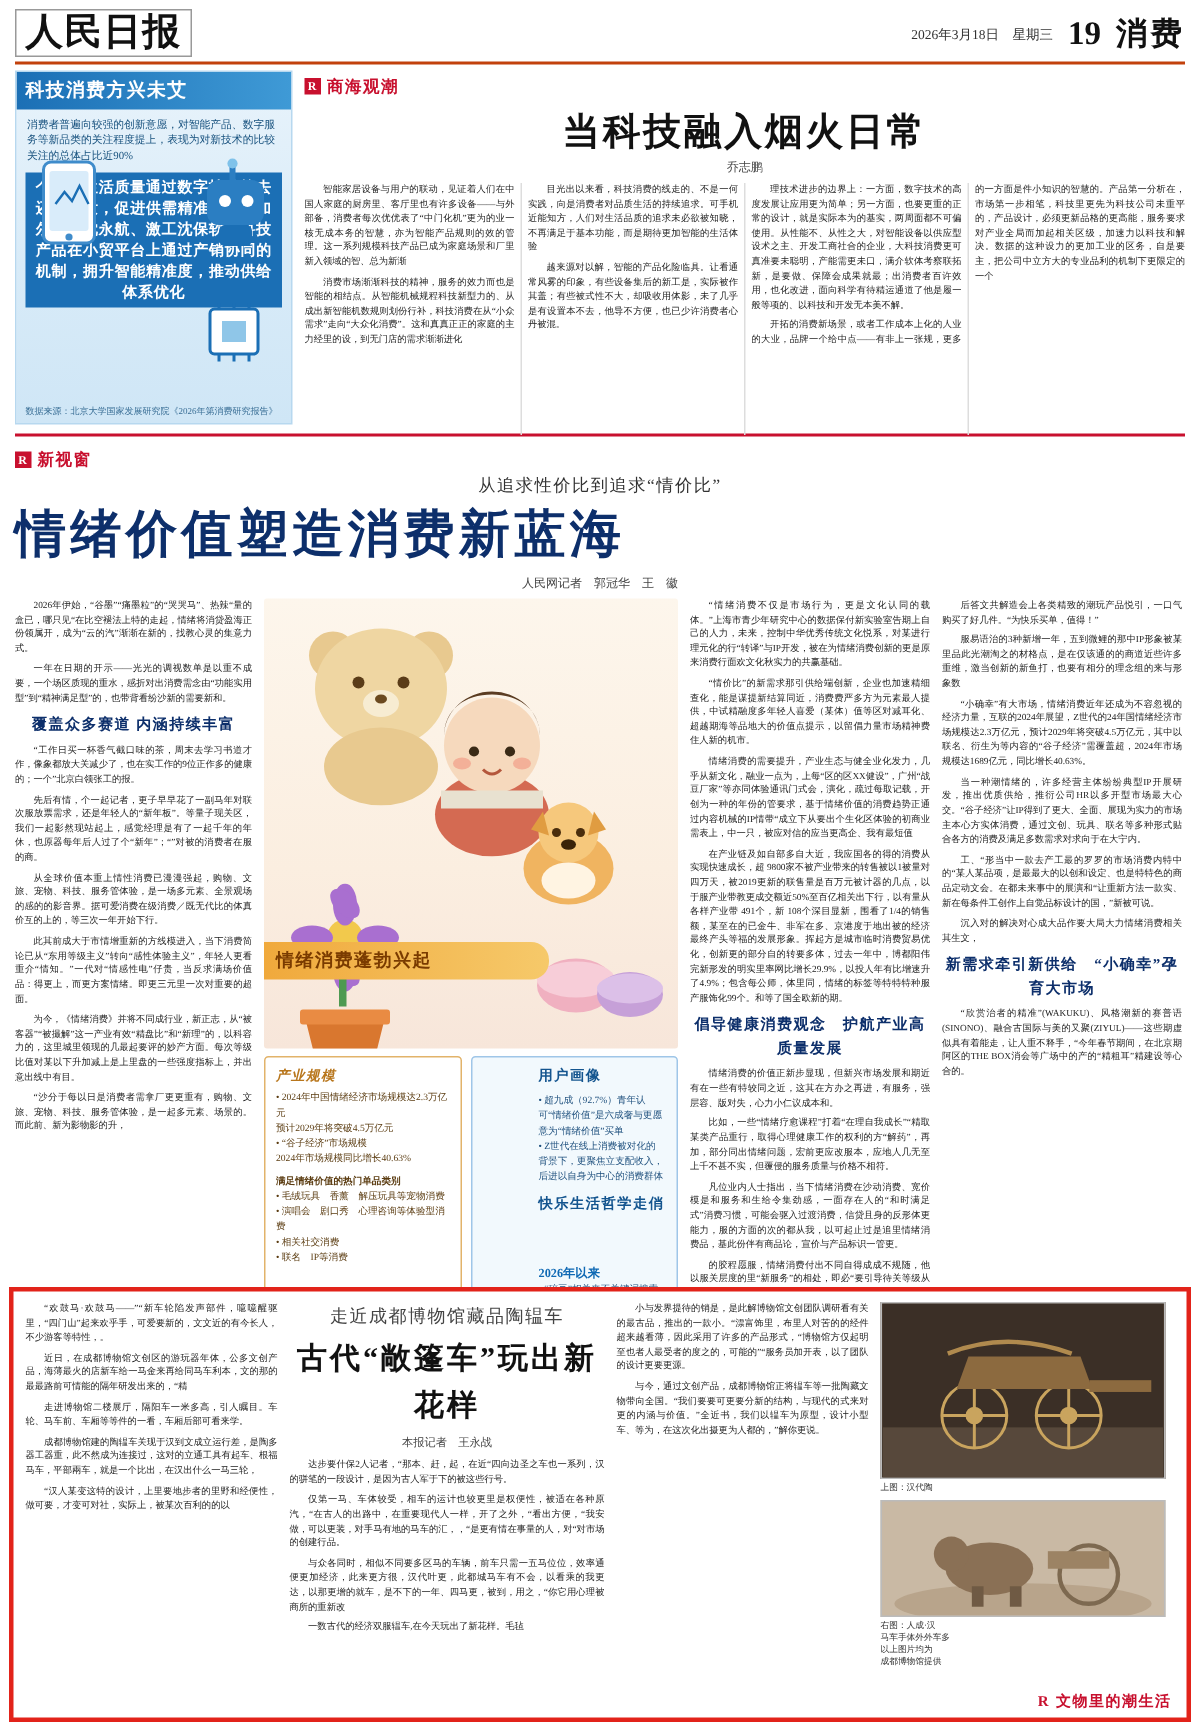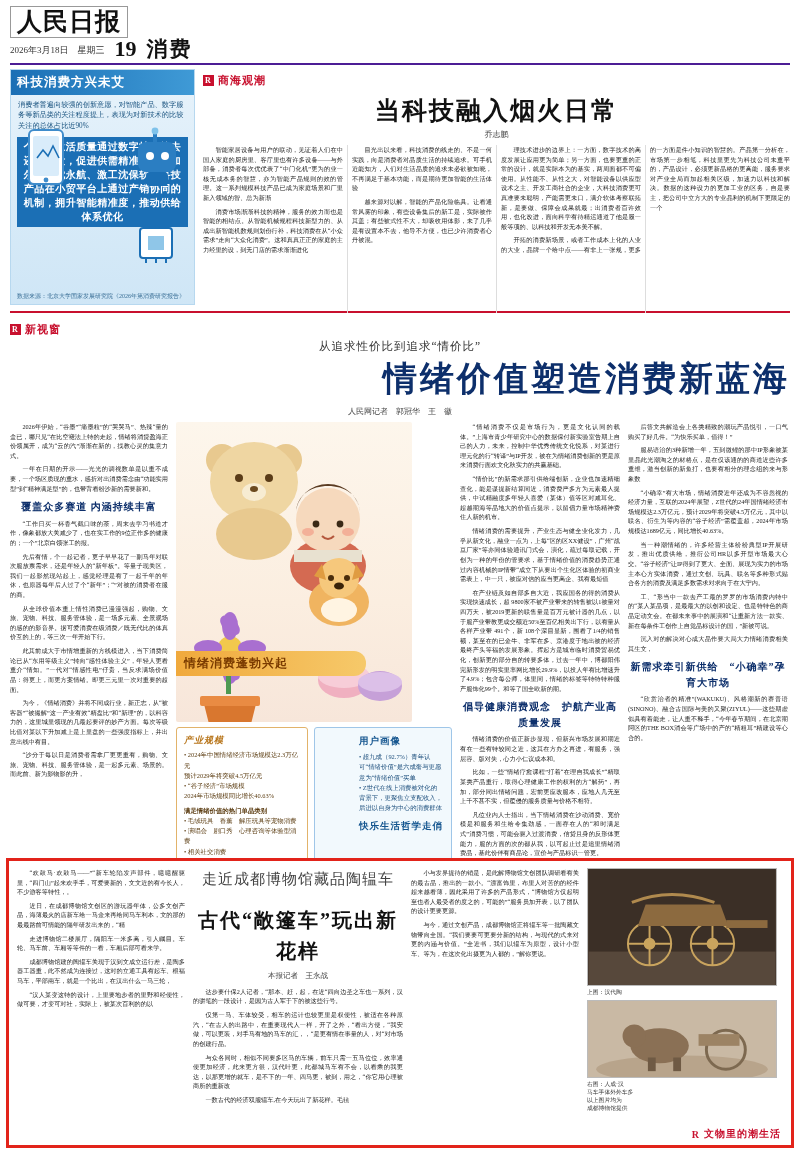--- a/index.html
+++ b/index.html
@@ -9,22 +9,22 @@
     background: #ffffff;
     font-family: "Liberation Serif", "DejaVu Serif", serif;
     color: #1a1a1a;
     overflow: hidden;
     position: relative;
   }
   .page { width:800px; height:1152px; position:relative; padding:6px 10px 0 10px; }
 
   
   .masthead {
-    display:flex; align-items:flex-start; justify-content:space-between;
-    border-bottom: 2px solid #4c1d95; padding-bottom:3px; margin-bottom:4px;flex-direction:column;
+    display:flex; align-items:center; justify-content:space-between;
+    border-bottom: 2px solid #c2410c; padding-bottom:3px; margin-bottom:4px;
   }
   .logo-box { display:flex; align-items:flex-end; gap:6px; }
   .logo-cn {
     font-family:"Liberation Serif", serif;
     font-size:25px; font-weight:bold; color:#111;
     letter-spacing:1px; line-height:1;
     border:1px solid #999; padding:2px 6px 3px 6px;
   }
   .masthead-right { display:flex; align-items:flex-end; gap:10px; font-size:9px; }
   .date-line { color:#333; font-size:9px; padding-bottom:3px; }
@@ -74,40 +74,40 @@
     height:168px; overflow:hidden;
   }
   .cols4 p { margin:0 0 4px 0; text-indent:2em; }
 
   .hr-red { border:none; border-top:2px solid #c8102e; margin:6px 0 5px 0; }
 
   
   .main-zone { position:relative; }
   .kicker { text-align:center; font-size:11.5px; color:#333; letter-spacing:1px; margin:2px 0 2px; }
   .main-headline {
-    text-align:right; font-size:34px; font-weight:bold; letter-spacing:3px;
+    text-align:left; font-size:34px; font-weight:bold; letter-spacing:3px;
     color:#0d2f6b; margin:2px 0 4px 0;
   }
   .main-byline { text-align:center; font-size:8px; color:#444; margin-bottom:5px; }
 
   .main-grid { display:flex; gap:8px; }
   .mcol { font-size:6.2px; line-height:1.55; text-align:justify; color:#222; }
   .mcol p { margin:0 0 4px 0; text-indent:2em; }
   .mcol h3 {
     font-size:10px; font-weight:bold; color:#0d2f6b; text-align:center;
     margin:6px 0 4px 0; letter-spacing:1px;
   }
   .col-a { width:158px; }
   .col-mid { width:276px; }
   .col-d { width:160px; }
   .col-e { width:160px; }
 
   
   .illus {
-    position:relative; width:236px; height:300px; overflow:hidden;
+    position:relative; width:276px; height:300px; overflow:hidden;
     background:linear-gradient(180deg,#fdf6ec 0%, #fbeee0 60%, #f7e6da 100%);
     border-radius:2px;
   }
   .ribbon {
     position:absolute; left:0; bottom:46px; width:190px;
     background:linear-gradient(90deg,#f0a93c,#f6c96a);
     color:#7a3b00; font-size:12px; font-weight:bold; letter-spacing:1px;
     padding:4px 8px; border-radius:0 12px 12px 0;
   }
   .bear { position:absolute; left:18px; top:8px; width:120px; height:130px; }
@@ -137,21 +137,21 @@
     position:absolute; left:6px; right:6px; bottom:4px; height:290px;
     border:3px solid #e2231a; padding:7px 8px 6px 8px; background:#fff;
   }
   .bottom-grid { display:flex; gap:8px; height:100%; }
   .bcol { font-size:6.2px; line-height:1.55; text-align:justify; color:#222;}
   .bcol p { margin:0 0 4px 0; text-indent:2em;}
   .b1 { width:168px; }
   .b2 { width:210px; }
   .b3 { width:168px; }
   .b4 { width:190px; position:relative;}
-  .feat-kicker { text-align:center; font-size:15px; color:#444; letter-spacing:1px; margin-bottom:14px;}
+  .feat-kicker { text-align:center; font-size:12px; color:#444; letter-spacing:1px; margin-bottom:4px;}
   .feat-headline { text-align:center; font-size:20px; font-weight:bold; letter-spacing:2px; color:#111; margin:2px 0 3px;}
   .feat-byline { text-align:center; font-size:7.5px; color:#444; margin-bottom:5px;}
   .photo {
     width:100%; height:118px; background:#4a3c30; position:relative; overflow:hidden; border:1px solid #bbb;
   }
   .photo2 { width:100%; height:78px; margin-top:4px; background:#c8b9a6; position:relative; overflow:hidden; border:1px solid #bbb;}
   .cap { font-size:5.8px; color:#333; margin-top:2px; line-height:1.4;}
   .tag-bottom {
     position:absolute; right:10px; bottom:4px;
     font-size:10px; font-weight:bold; color:#c8102e; letter-spacing:1px;

